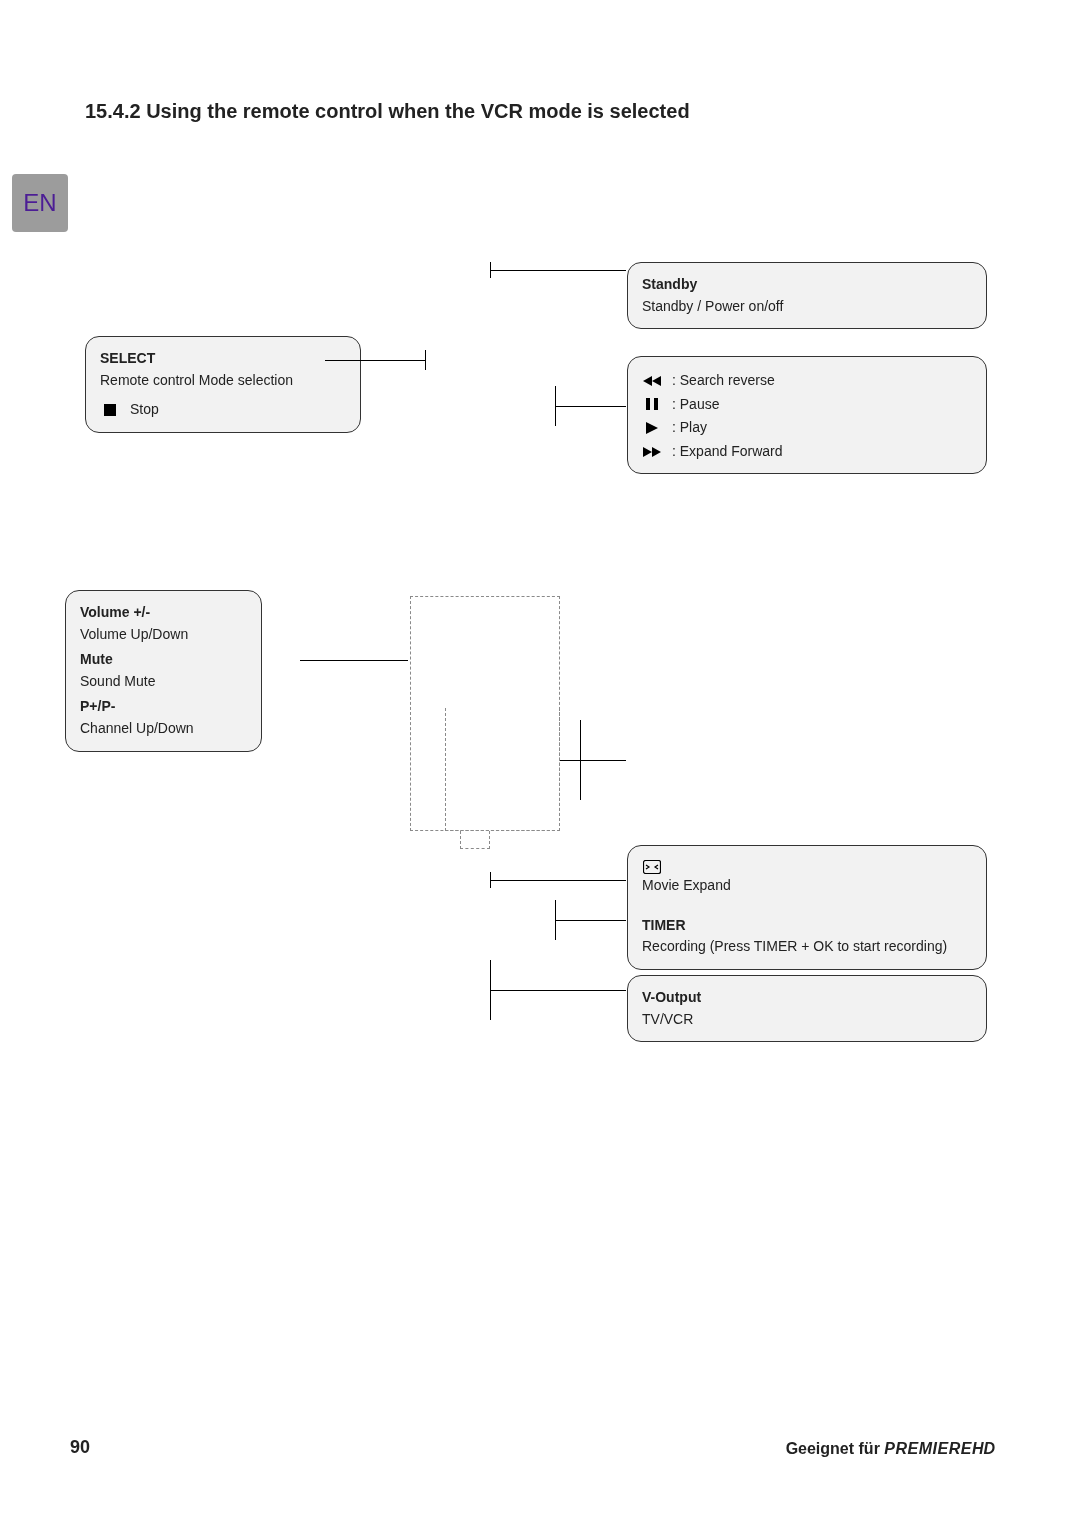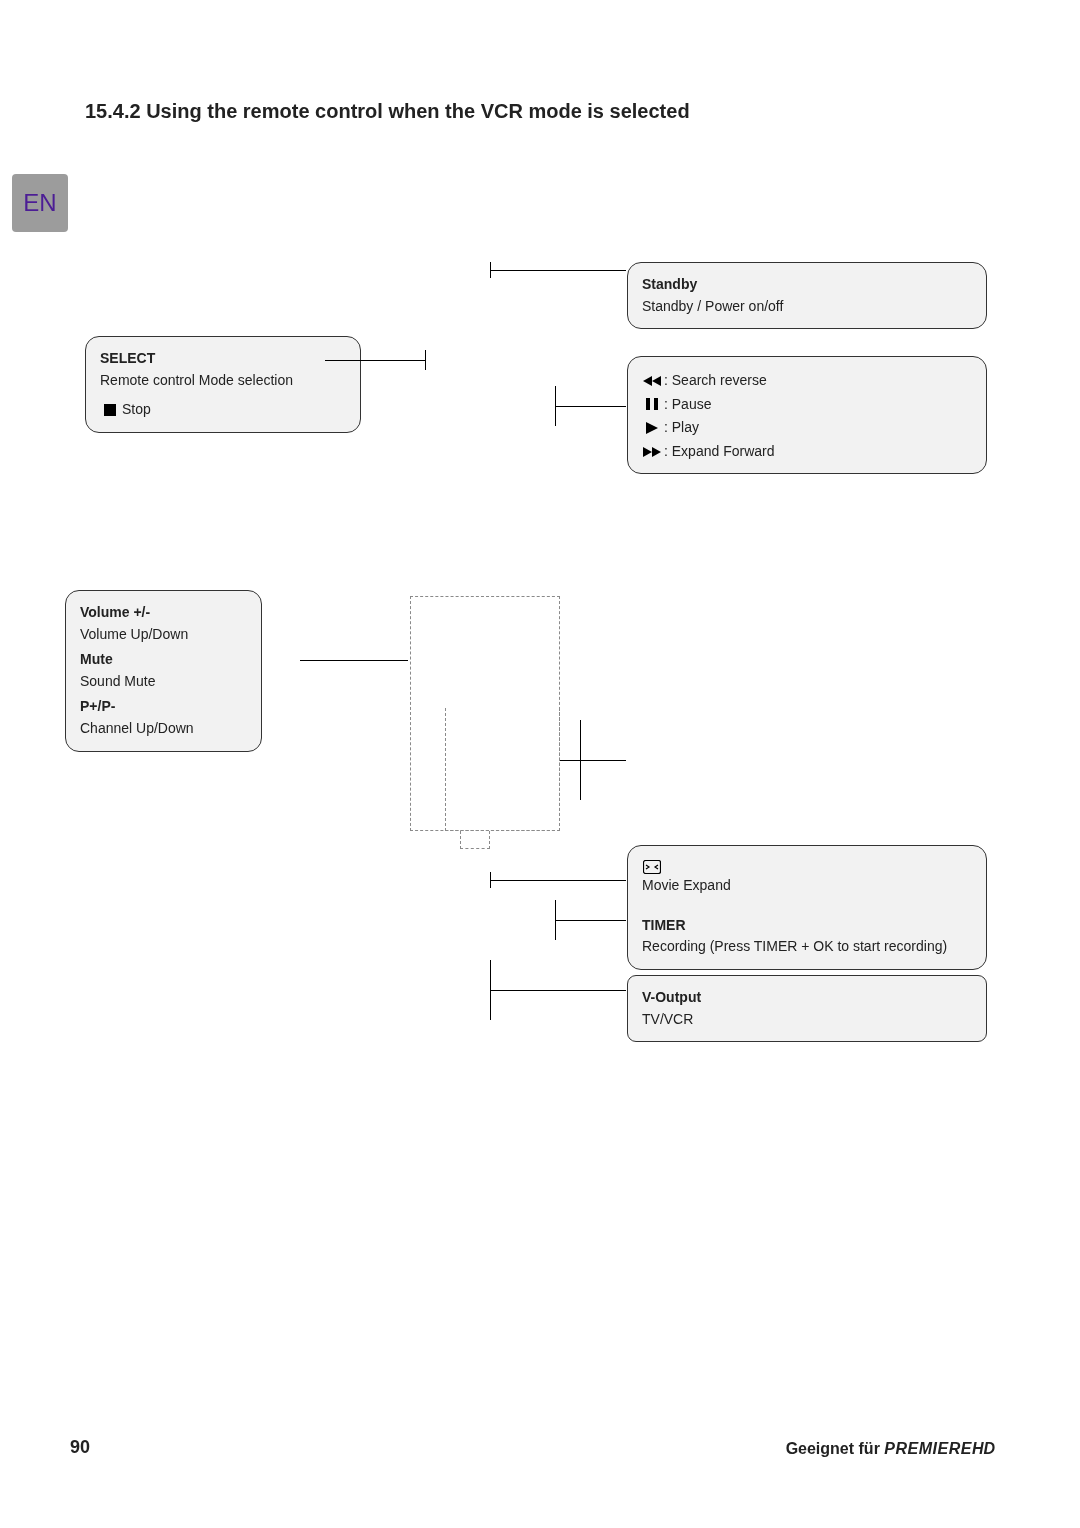--- a/index.html
+++ b/index.html
@@ -6,21 +6,21 @@
   html, body { width: 1080px; height: 1528px; background: #fff; font-family: "Helvetica Neue", Arial, sans-serif; color: #222; }
   .page { position: relative; width: 1080px; height: 1528px; }
 
   .heading { position: absolute; left: 85px; top: 100px; font-size: 20px; font-weight: 700; }
 
   .lang-tab { position: absolute; left: 12px; top: 174px; width: 56px; height: 58px; background: #9c9c9c; border-radius: 4px; color: #4c1d95; font-size: 24px; font-weight: 400; display: flex; align-items: center; justify-content: center; }
 
   .callout { position: absolute; background: #f2f2f2; border: 1px solid #333; border-radius: 14px; padding: 10px 14px 12px 14px; font-size: 14px; line-height: 1.4; }
   .callout b { font-weight: 700; display: inline; }
   .callout .row { margin-top: 2px; }
-  .callout .iconrow { display: flex; align-items: center; gap: 2px; margin-top: 4px; }
+  .callout .iconrow { display: flex; align-items: center; gap: 10px; margin-top: 4px; }
   .callout .ico { display: inline-flex; width: 20px; justify-content: center; }
 
   
   .leader { position: absolute; background: #000; }
   .leader.h { height: 1px; }
   .leader.v { width: 1px; }
   .tick { position: absolute; width: 1px; background: #000; }
 
   
   .dash { position: absolute; border: 1.2px dashed #8a8a8a; }
@@ -137,21 +137,21 @@
     </div>
     <div class="row">Movie Expand</div>
     <div class="row" style="margin-top:20px;"><b>TIMER</b></div>
     <div class="row">Recording (Press TIMER + OK to start recording)</div>
   </div>
   <div class="leader h" style="left:490px; top:880px; width:136px;"></div>
   <div class="leader h" style="left:555px; top:920px; width:71px;"></div>
   <div class="tick" style="left:555px; top:900px; height:40px;"></div>
   <div class="tick" style="left:490px; top:872px; height:16px;"></div>
 
-  <div class="callout" style="left:627px; top:975px; width:360px;border-radius:9px;">
+  <div class="callout" style="left:627px; top:975px; width:360px;">
     <div class="row"><b>V-Output</b></div>
     <div class="row">TV/VCR</div>
   </div>
   <div class="leader h" style="left:490px; top:990px; width:136px;"></div>
   <div class="leader v" style="left:490px; top:960px; height:60px;"></div>
 
   <div class="pgnum">90</div>
   <div class="footer-right">
     <span>Geeignet für </span><span class="brand">PREMIERE</span><span class="hd">HD</span>
   </div>

